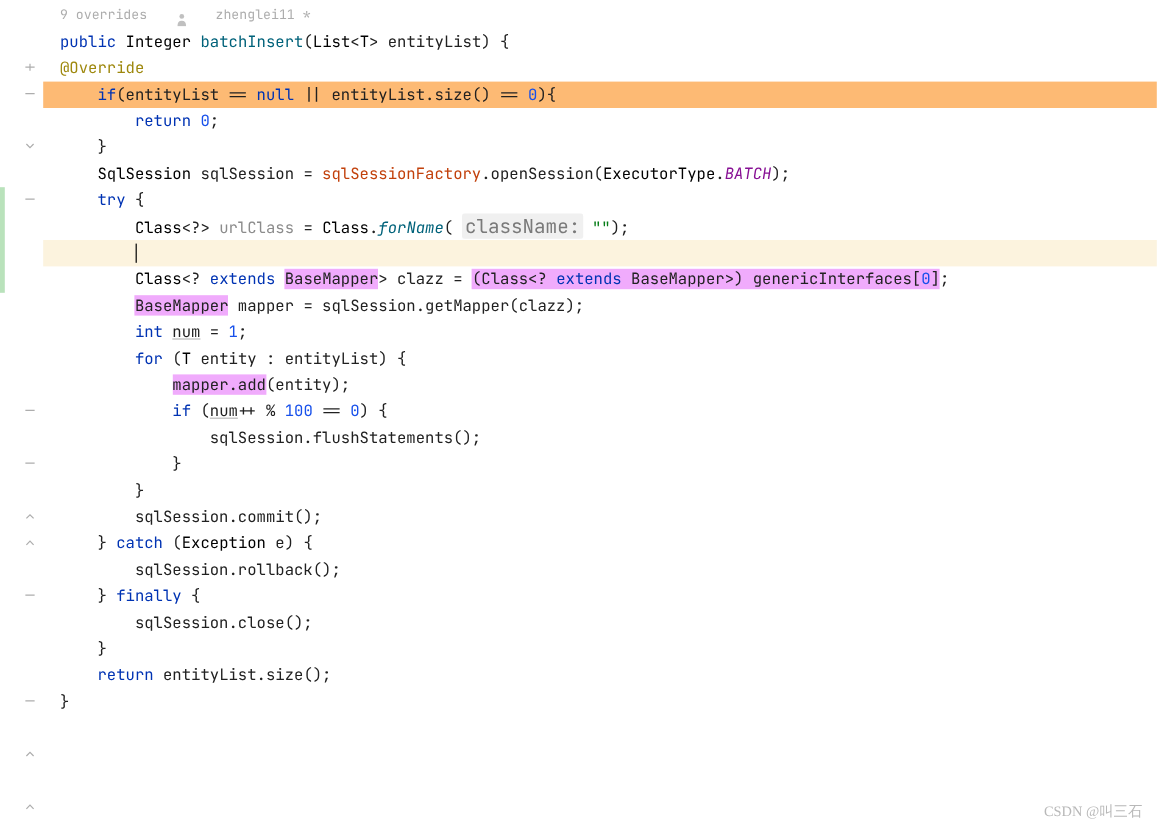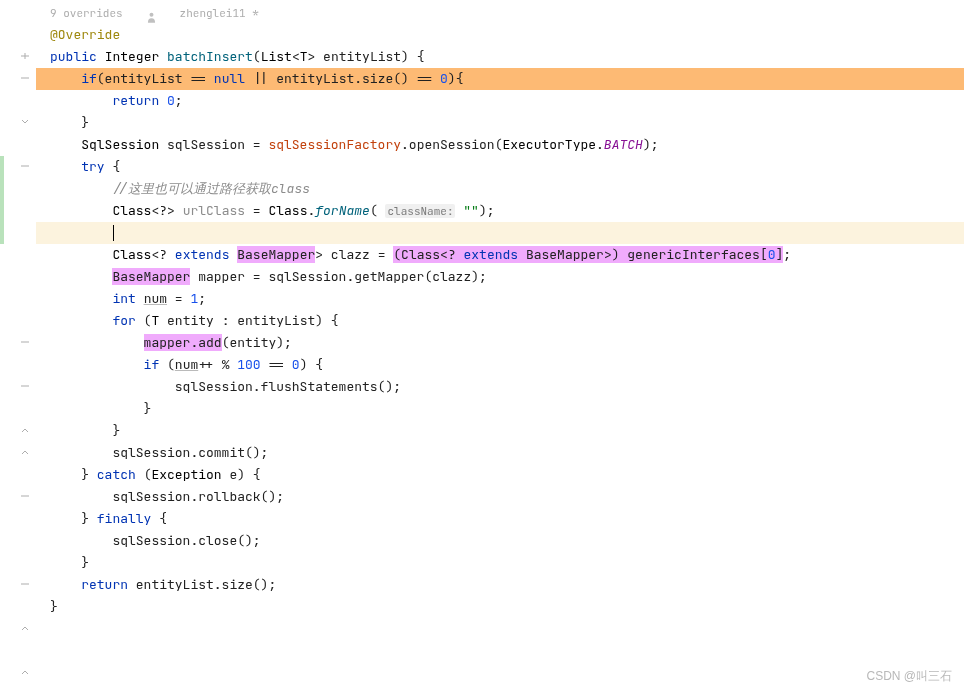--- a/index.html
+++ b/index.html
@@ -72,28 +72,28 @@
     .fni { font-style: italic; color: #00627a; }
     .ann { color: #9e880d; }
     .str { color: #067d17; }
     .num { color: #1750eb; }
     .cst { color: #871094; font-style: italic; }
     .cmt { color: #8c8c8c; font-style: italic; }
     .gray { color: #8c8c8c; }
     .underline { text-decoration: underline; text-decoration-color: #bababa; }
     .hl-box { background: #f0abfc; }
     .err { text-decoration: underline wavy #f50000; }
-    .pname { color: #7a7a7a; font-style: normal; background: #f0f0f0; padding: 0 2px; border-radius: 2px; font-size: 11px;}
+    .pname { color: #7a7a7a; font-style: normal; background: #f0f0f0; padding: 0 2px; border-radius: 2px; font-size: 16px;}
     .watermark {
       position: absolute;
       bottom: 6px;
       right: 12px;
       color: #b8b8b8;
       font-size: 12px;
-      font-family: Liberation Sans, sans-serif;
+      font-family: Liberation Serif, serif;
     }
     .cursor-caret {
       display: inline-block;
       width: 1px;
       height: 16px;
       background: #000;
       vertical-align: middle;
       margin-left: 1px;
     }
     .green-strip {
@@ -216,28 +216,27 @@
   <div class="code-area">
     <div class="hdr">
       <span>9 overrides</span>
       <span class="avatar"><svg viewBox="0 0 10 12">
             <circle cx="5" cy="3" r="2.2" fill="#c0c0c0"></circle>
             <path d="M1 12 Q1 7 5 7 Q9 7 9 12 Z" fill="#c0c0c0"></path>
           </svg></span>
       <span>zhenglei11 *</span>
     </div>
 
+    <div class="line"><span class="kw">public</span> <span class="cls">Integer</span> <span class="fn">batchInsert</span><span>(</span><span class="cls">List</span><span>&lt;</span><span class="cls">T</span><span>&gt; </span><span>entityList) {</span></div>
     <div class="line"><span class="ann">@Override</span></div>
-    <div class="line"><span class="kw">public</span> <span class="cls">Integer</span> <span class="fn">batchInsert</span><span>(</span><span class="cls">List</span><span>&lt;</span><span class="cls">T</span><span>&gt; </span><span>entityList) {</span></div>
     <div class="line hl-pink"><span>    </span><span class="kw">if</span><span>(entityList == </span><span class="kw">null</span><span> || entityList.size() == </span><span class="num">0</span><span>){</span></div>
     <div class="line"><span>        </span><span class="kw">return </span><span class="num">0</span><span>;</span></div>
     <div class="line"><span>    }</span></div>
     <div class="line"><span>    </span><span class="cls">SqlSession</span><span> sqlSession = </span><span class="cst" style="font-style:normal;color:#c2410c;">sqlSessionFactory</span><span>.openSession(</span><span class="cls">ExecutorType</span><span>.</span><span class="cst">BATCH</span><span>);</span></div>
     <div class="line"><span>    </span><span class="kw">try</span><span> {</span></div>
-    <div class="line"><span>        </span><span class="cmt">//这里也可以通过路径获取class</span></div>
     <div class="line"><span>        </span><span class="cls">Class</span><span>&lt;?&gt; </span><span class="gray">urlClass</span><span> = </span><span class="cls">Class</span><span>.</span><span class="fni">forName</span><span>( </span><span class="pname">className:</span><span> </span><span class="str">""</span><span>);</span></div>
     <div class="line hl-warn"><span>        </span><span class="cursor-caret"></span></div>
     <div class="line"><span>        </span><span class="cls">Class</span><span>&lt;? </span><span class="kw">extends</span><span> </span><span class="hl-box">BaseMapper</span><span>&gt; clazz = </span><span class="hl-box"><span>(Class&lt;? </span><span class="kw">extends</span><span> BaseMapper&gt;) genericInterfaces[</span><span class="num">0</span><span>]</span></span><span>;</span></div>
     <div class="line"><span>        </span><span class="hl-box">BaseMapper</span><span> mapper = sqlSession.getMapper(clazz);</span></div>
     <div class="line"><span>        </span><span class="kw">int</span><span> </span><span class="underline">num</span><span> = </span><span class="num">1</span><span>;</span></div>
     <div class="line"><span>        </span><span class="kw">for</span><span> (</span><span class="cls">T</span><span> entity : entityList) {</span></div>
     <div class="line"><span>            </span><span class="hl-box">mapper.add</span><span>(entity);</span></div>
     <div class="line"><span>            </span><span class="kw">if</span><span> (</span><span class="underline">num</span><span>++ % </span><span class="num">100</span><span> == </span><span class="num">0</span><span>) {</span></div>
     <div class="line"><span>                sqlSession.flushStatements();</span></div>
     <div class="line"><span>            }</span></div>

